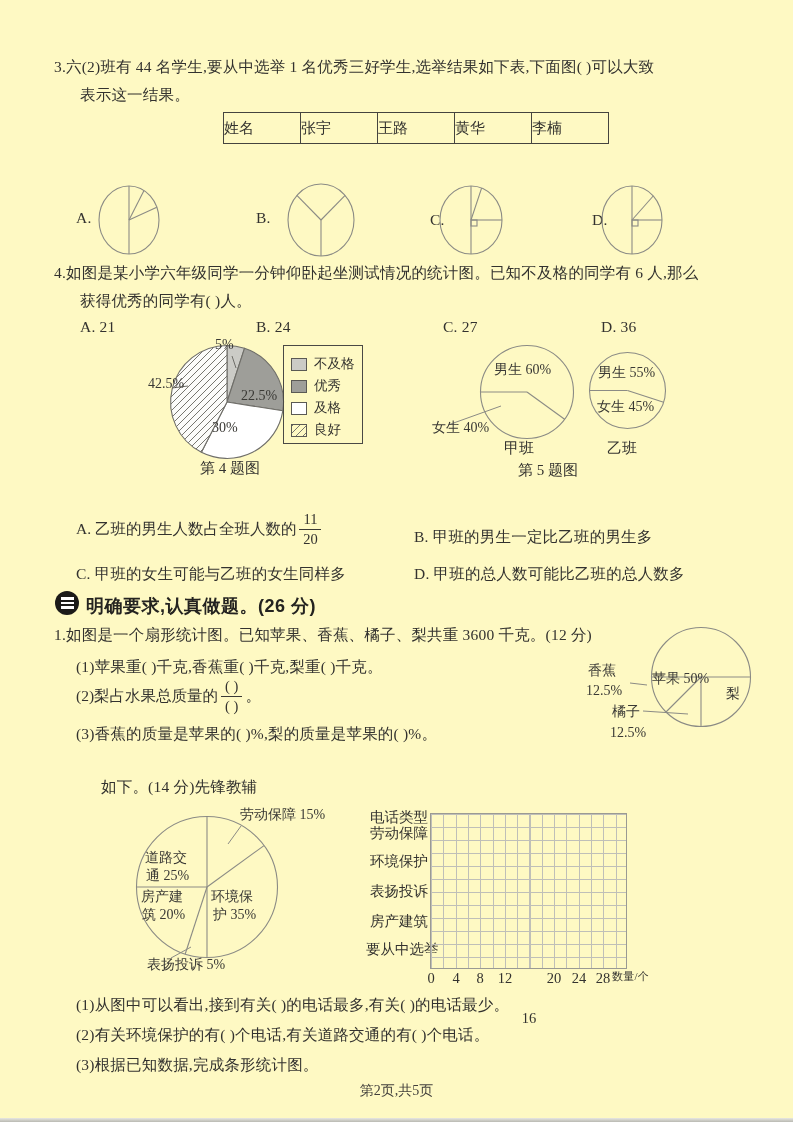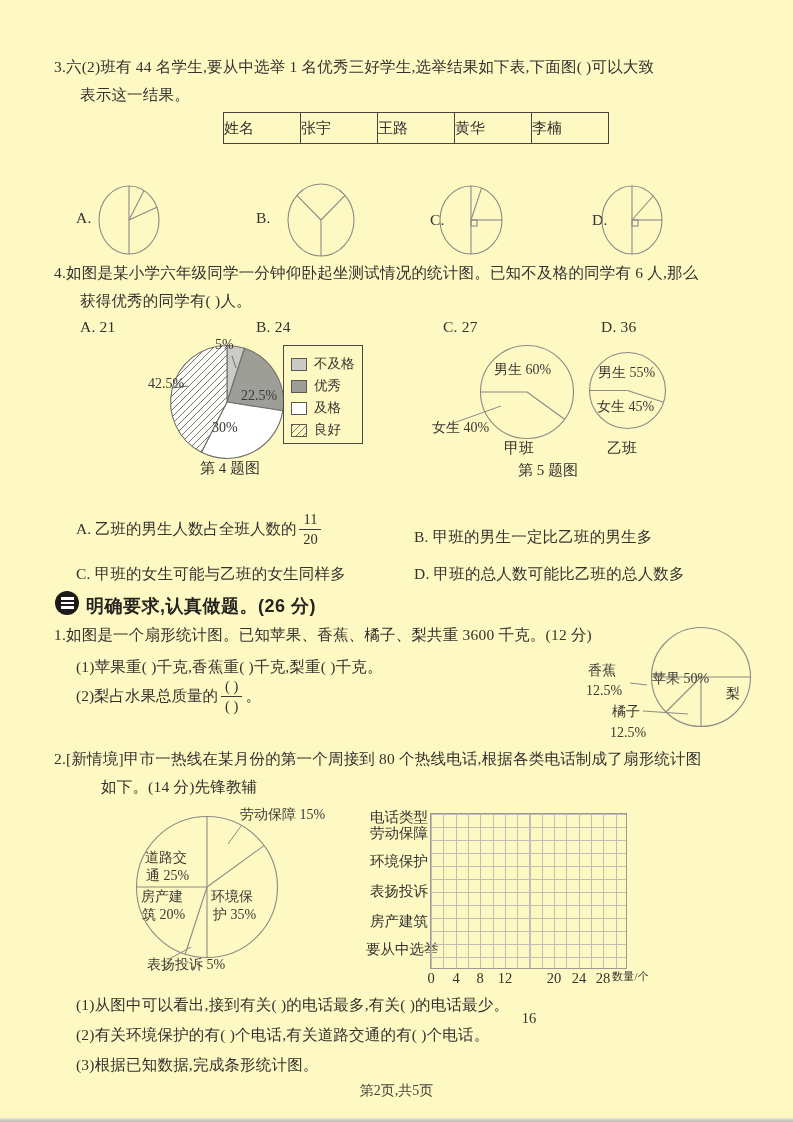--- a/index.html
+++ b/index.html
@@ -201,37 +201,37 @@
   <div class="t" style="left:54px;top:625px;">1.如图是一个扇形统计图。已知苹果、香蕉、橘子、梨共重 3600 千克。(12 分)</div>
   <div class="t" style="left:76px;top:657px;">(1)苹果重(         )千克,香蕉重(         )千克,梨重(         )千克。</div>
   <div class="optrow" style="left:76px;top:678px;">
     <span>(2)梨占水果总质量的</span>
     <span class="frac">
       <span class="num">(        )</span>
       <span class="den">(        )</span>
     </span>
     <span>。</span>
   </div>
+  <div class="t" style="left:76px;top:724px;">(3)香蕉的质量是苹果的(        )%,梨的质量是苹果的(        )%。</div>
 
   <svg style="left:585px;top:618px;" width="210" height="118">
     <circle class="thin" cx="116" cy="59" r="49.5"></circle>
     <line class="thin" x1="66.5" y1="59" x2="165.5" y2="59"></line>
     <line class="thin" x1="116" y1="59" x2="116" y2="108.5"></line>
     <line class="thin" x1="116" y1="59" x2="81" y2="94"></line>
     <line x1="45" y1="65" x2="62" y2="67" stroke="#8b8b85" stroke-width="1"></line>
     <line x1="58" y1="93" x2="103" y2="96" stroke="#8b8b85" stroke-width="1"></line>
   </svg>
   <span class="pielab" style="left:652px;top:646px;margin-top:24px;">苹果 50%</span>
   <span class="pielab" style="left:588px;top:662px;">香蕉</span>
   <span class="pielab" style="left:586px;top:683px;">12.5%</span>
   <span class="pielab" style="left:726px;top:685px;">梨</span>
   <span class="pielab" style="left:612px;top:703px;">橘子</span>
   <span class="pielab" style="left:610px;top:725px;">12.5%</span>
 
-  <div class="t" style="left:54px;top:749px;">2.[新情境]甲市一热线在某月份的第一个周接到 80 个热线电话,根据各类电话制成了扇形统计图</div>
   <div class="t" style="left:80px;top:777px;margin-left:21px;">如下。(14 分)先锋教辅</div>
 
   <svg style="left:115px;top:804px;" width="195" height="168">
     <circle class="thin" cx="92" cy="83" r="70.5"></circle>
     <line class="thin" x1="92" y1="83" x2="92" y2="12.5"></line>
     <line class="thin" x1="92" y1="83" x2="149" y2="41.6"></line>
     <line class="thin" x1="92" y1="83" x2="92" y2="153.5"></line>
     <line class="thin" x1="92" y1="83" x2="70.2" y2="150"></line>
     <line class="thin" x1="92" y1="83" x2="21.5" y2="83"></line>
     <line x1="126" y1="22" x2="113" y2="40" stroke="#8b8b85" stroke-width="1"></line>

